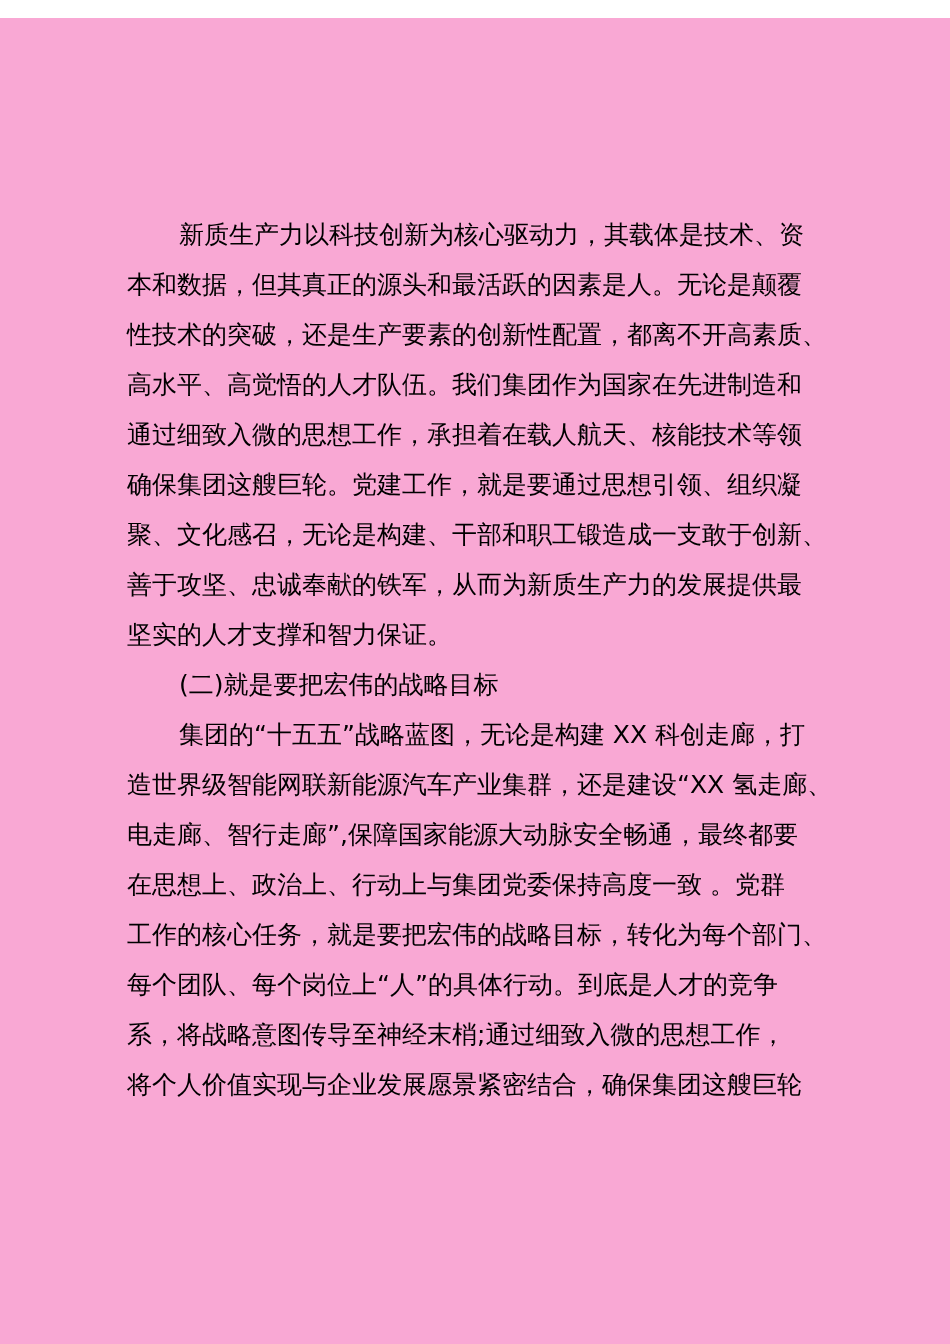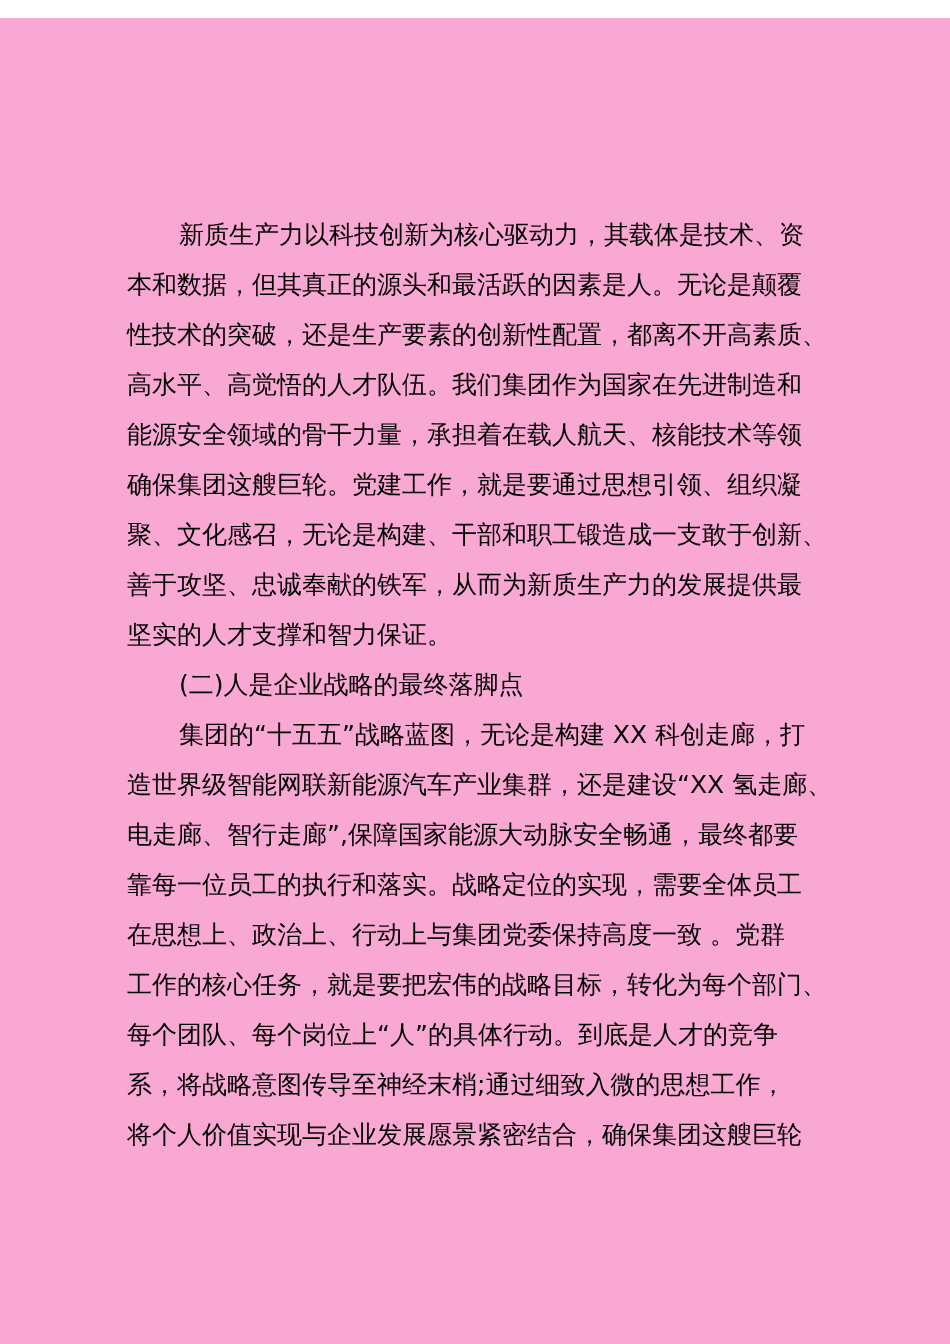--- a/index.html
+++ b/index.html
@@ -45,36 +45,35 @@
 <body>
 
 <div class="page">
   <div class="text-block">
 
     <div>
       <div class="line indent">新质生产力以科技创新为核心驱动力，其载体是技术、资</div>
       <div class="line">本和数据，但其真正的源头和最活跃的因素是人。无论是颠覆</div>
       <div class="line">性技术的突破，还是生产要素的创新性配置，都离不开高素质、</div>
       <div class="line">高水平、高觉悟的人才队伍。我们集团作为国家在先进制造和</div>
-      <div class="line">能源安全领域的骨干力量，承担着在载人航天、核能技术等领</div>
+      <div class="line">通过细致入微的思想工作，承担着在载人航天、核能技术等领</div>
       <div class="line">确保集团这艘巨轮。党建工作，就是要通过思想引领、组织凝</div>
       <div class="line">聚、文化感召，无论是构建、干部和职工锻造成一支敢于创新、</div>
       <div class="line">善于攻坚、忠诚奉献的铁军，从而为新质生产力的发展提供最</div>
       <div class="line">坚实的人才支撑和智力保证。</div>
     </div>
 
     <div>
-      <div class="line indent">(二)人是企业战略的最终落脚点</div>
+      <div class="line indent">(二)就是要把宏伟的战略目标</div>
     </div>
 
     <div>
       <div class="line indent">集团的“十五五”战略蓝图，无论是构建 XX 科创走廊，打</div>
       <div class="line">造世界级智能网联新能源汽车产业集群，还是建设“XX 氢走廊、</div>
       <div class="line">电走廊、智行走廊”,保障国家能源大动脉安全畅通，最终都要</div>
-      <div class="line">靠每一位员工的执行和落实。战略定位的实现，需要全体员工</div>
       <div class="line">在思想上、政治上、行动上与集团党委保持高度一致 。党群</div>
       <div class="line">工作的核心任务，就是要把宏伟的战略目标，转化为每个部门、</div>
       <div class="line">每个团队、每个岗位上“人”的具体行动。到底是人才的竞争</div>
       <div class="line">系，将战略意图传导至神经末梢;通过细致入微的思想工作，</div>
       <div class="line">将个人价值实现与企业发展愿景紧密结合，确保集团这艘巨轮</div>
     </div>
 
   </div>
 </div>
 

